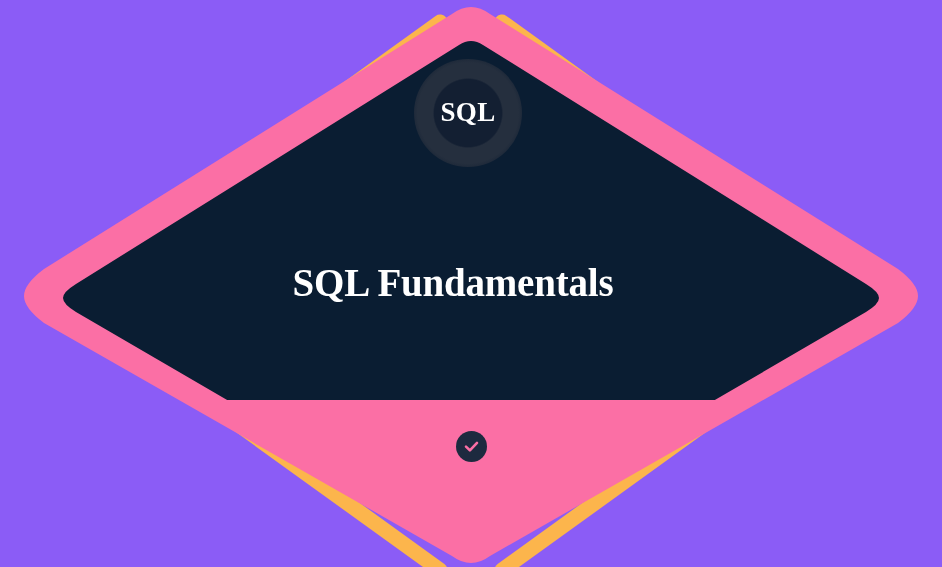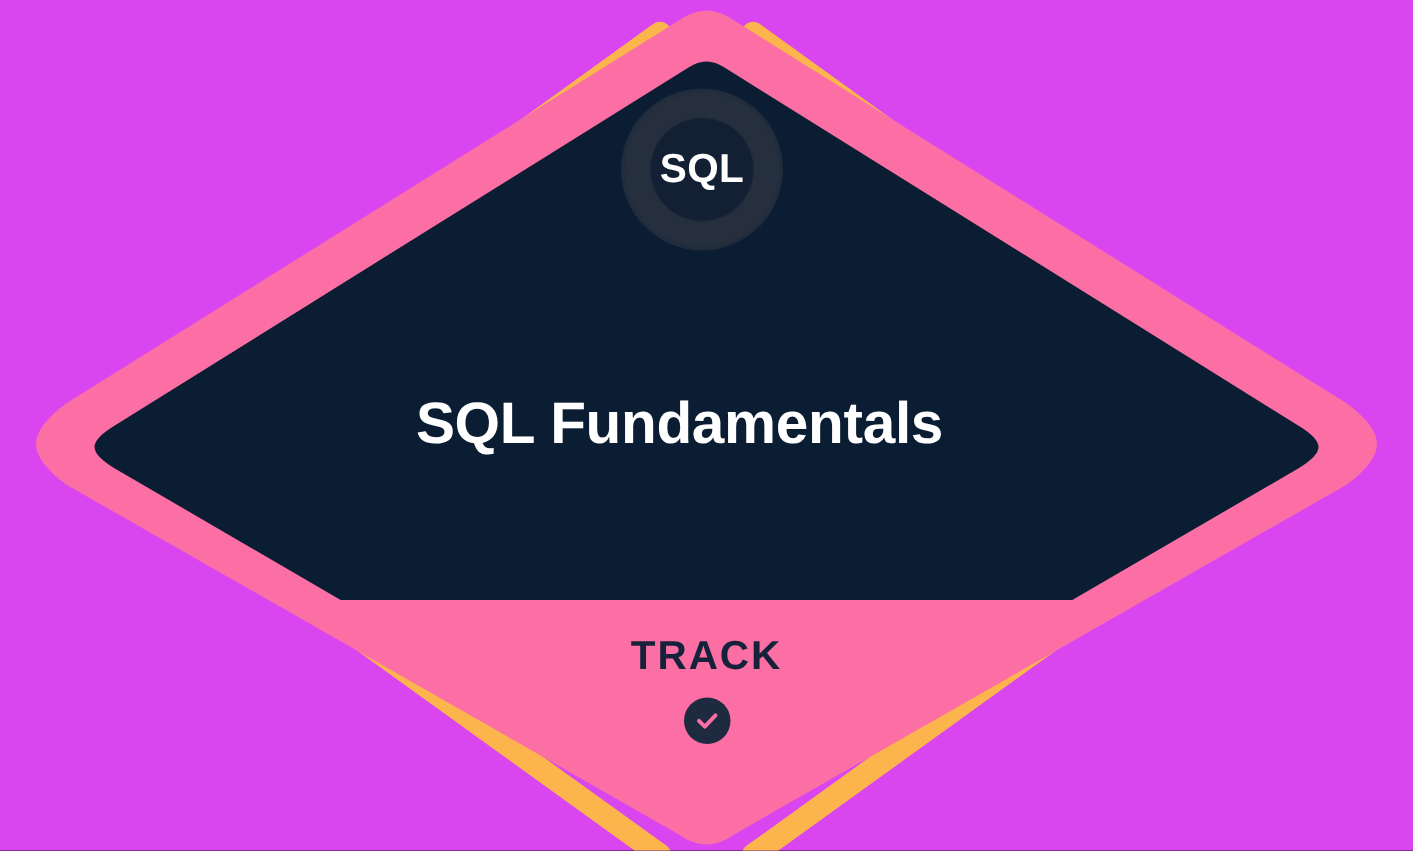--- a/index.html
+++ b/index.html
@@ -11,21 +11,22 @@
     width: 942px;
     height: 567px;
     overflow: hidden;
     font-family: "Liberation Sans", sans-serif;
   }
 
   #badge-stage {
     position: relative;
     width: 942px;
     height: 567px;
-    background: #d946ef;
+    background: #8b5cf6;
+    font-family: Liberation Serif, serif;
   }
 
   #badge-svg {
     position: absolute;
     left: 0;
     top: 0;
     display: block;
   }
 
   
@@ -167,21 +168,20 @@
 
   <div class="overlay">
 
     <div id="sql-ring-badge">
       <span id="sql-ring-label">SQL</span>
     </div>
 
     <div id="badge-title">SQL Fundamentals</div>
 
     <div id="status-block">
-      <span class="status-line">TRACK</span>
 
       <div id="status-check-wrap">
         <span id="status-check-icon">
           <svg width="19" height="19" viewBox="0 0 19 19" xmlns="http://www.w3.org/2000/svg">
             <path d="M 4 9.6 L 7.9 13.4 L 15 5.9" fill="none" stroke="#fb6fa5" stroke-width="2.6" stroke-linecap="round" stroke-linejoin="round"></path>
           </svg>
         </span>
       </div>
     </div>
 

